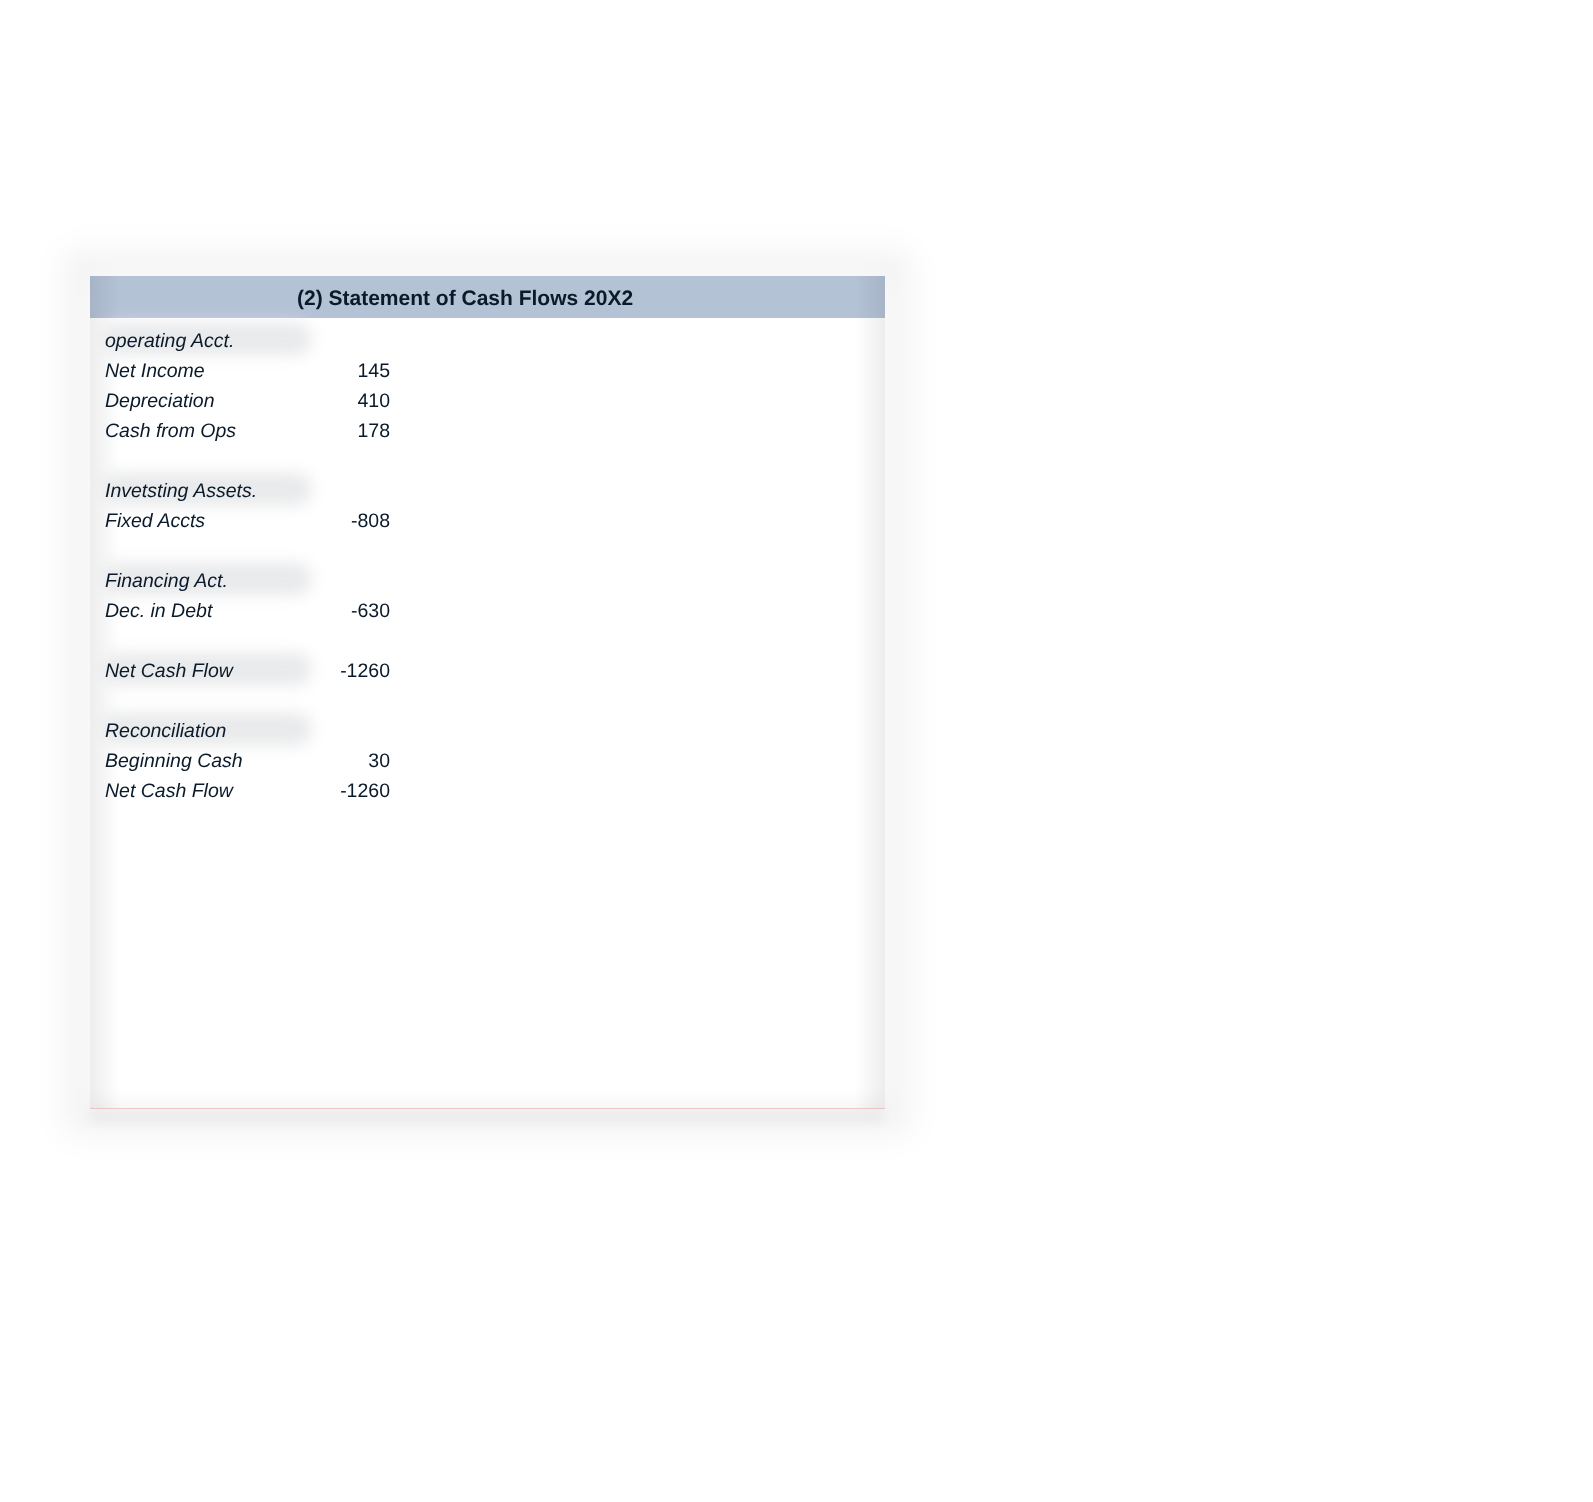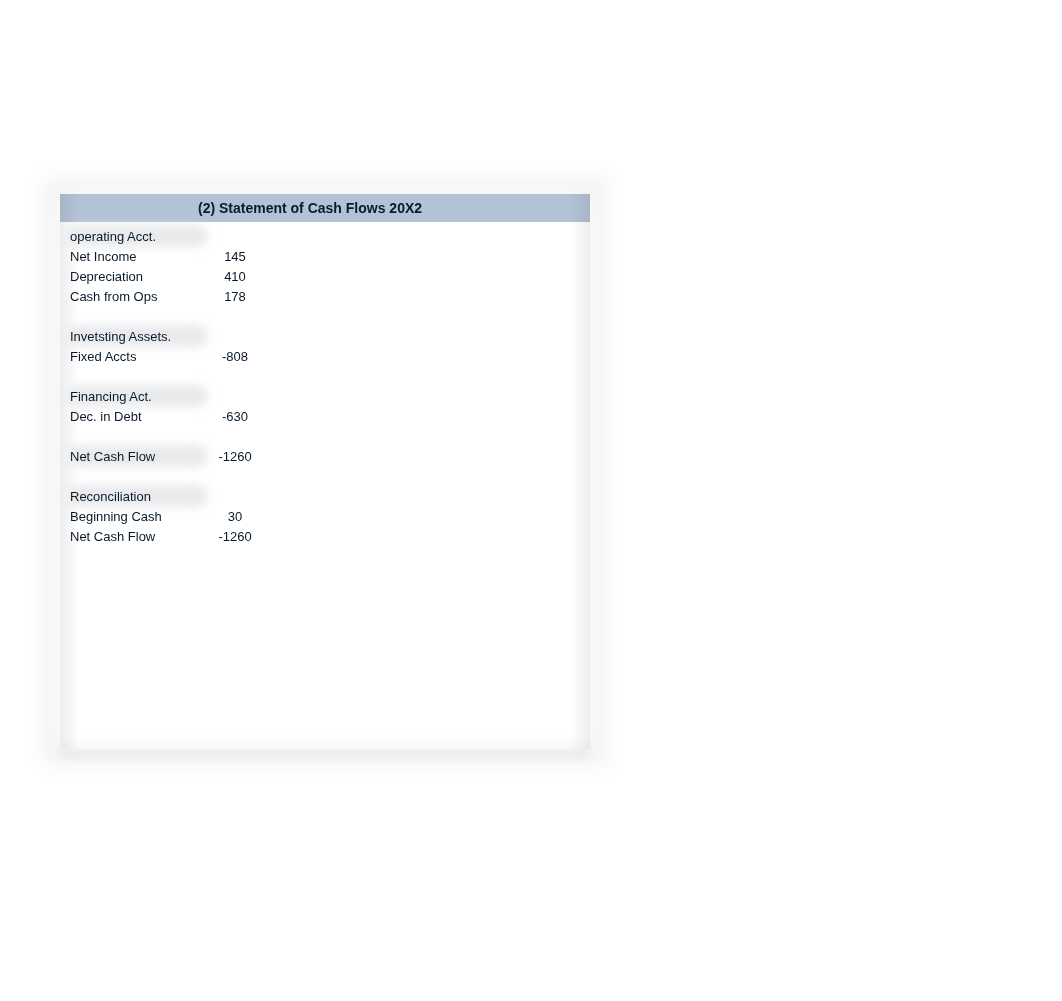--- a/index.html
+++ b/index.html
@@ -10,21 +10,21 @@
     body {
       width: 1062px;
       height: 1001px;
       background: #ffffff;
       font-family: Arial, Helvetica, sans-serif;
       position: relative;
     }
     .panel {
       position: absolute;
       left: 60px;
-      top: 194px;
+      top: 184px;
       width: 530px;
       height: 555px;
       background: #ef4444;
       filter: blur(0px);
     }
     .panel-inner {
       width: 100%;
       height: 100%;
       background: #ffffff;
       position: relative;
@@ -82,24 +82,25 @@
       display: flex;
       align-items: center;
       height: 20px;
       font-size: 13px;
       color: #0a1a2a;
       position: relative;
     }
     .row .label {
       width: 140px;
       z-index: 2;
+      font-style: italic;
     }
     .row .value {
       width: 50px;
-      text-align: center;
+      text-align: right;
       z-index: 2;
     }
     .spacer {
       height: 20px;
     }
     
     .pill {
       position: absolute;
       left: -2px;
       top: -1px;

